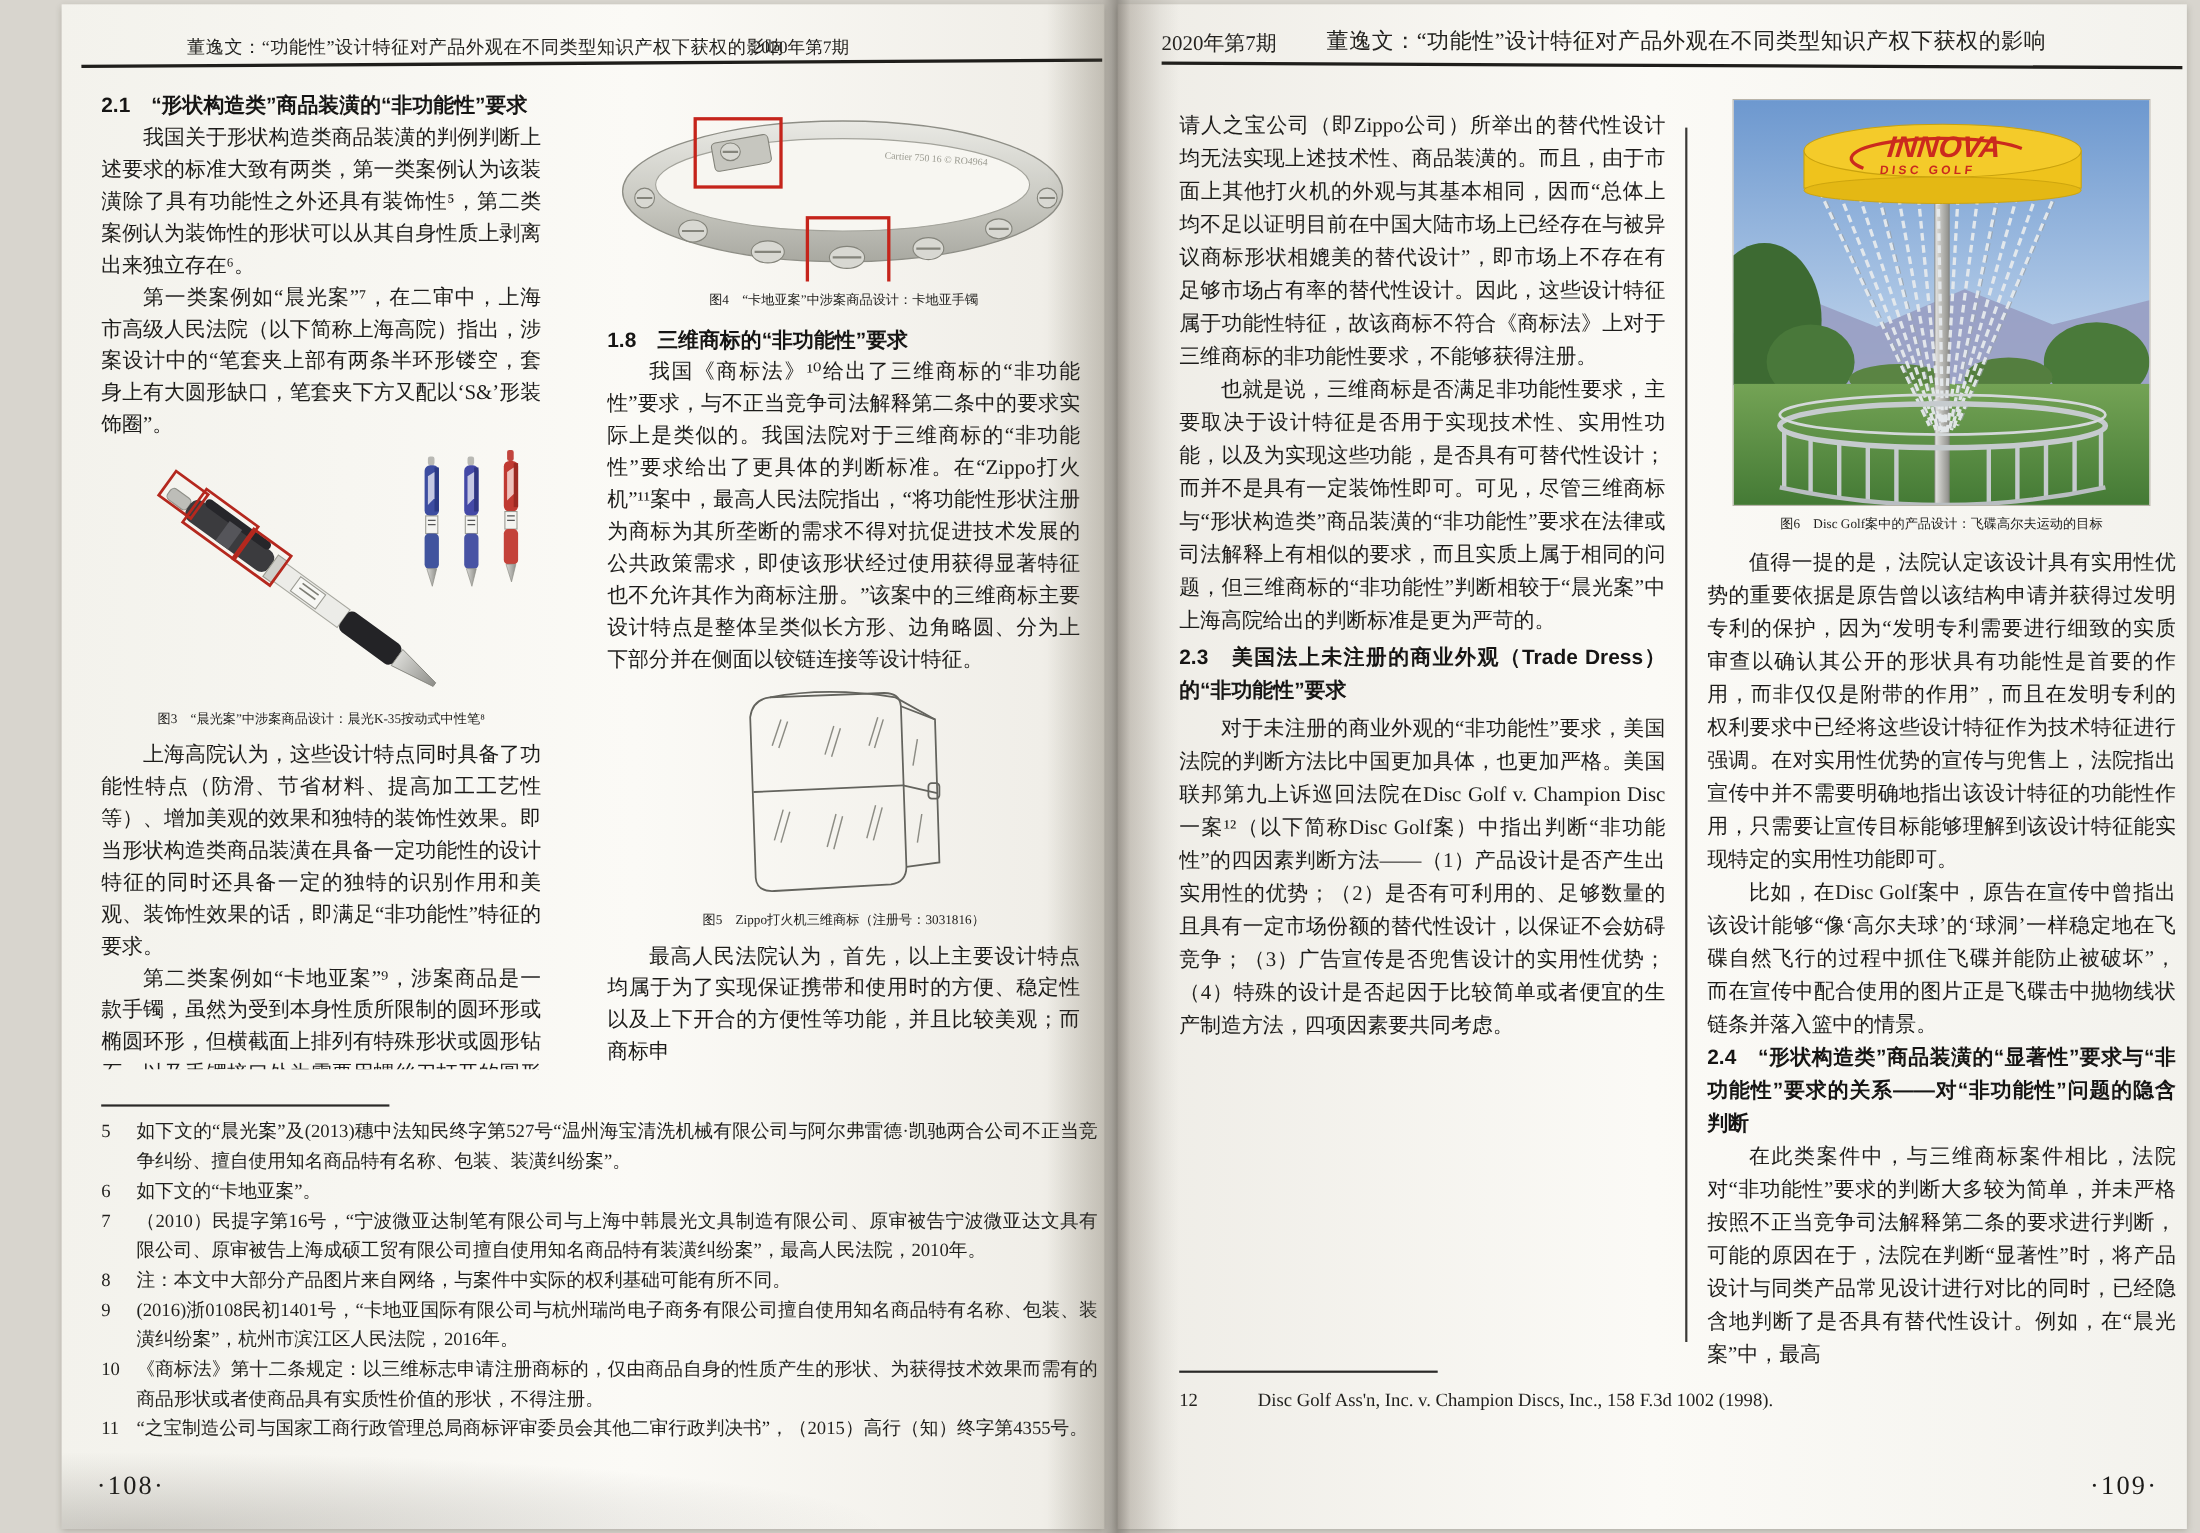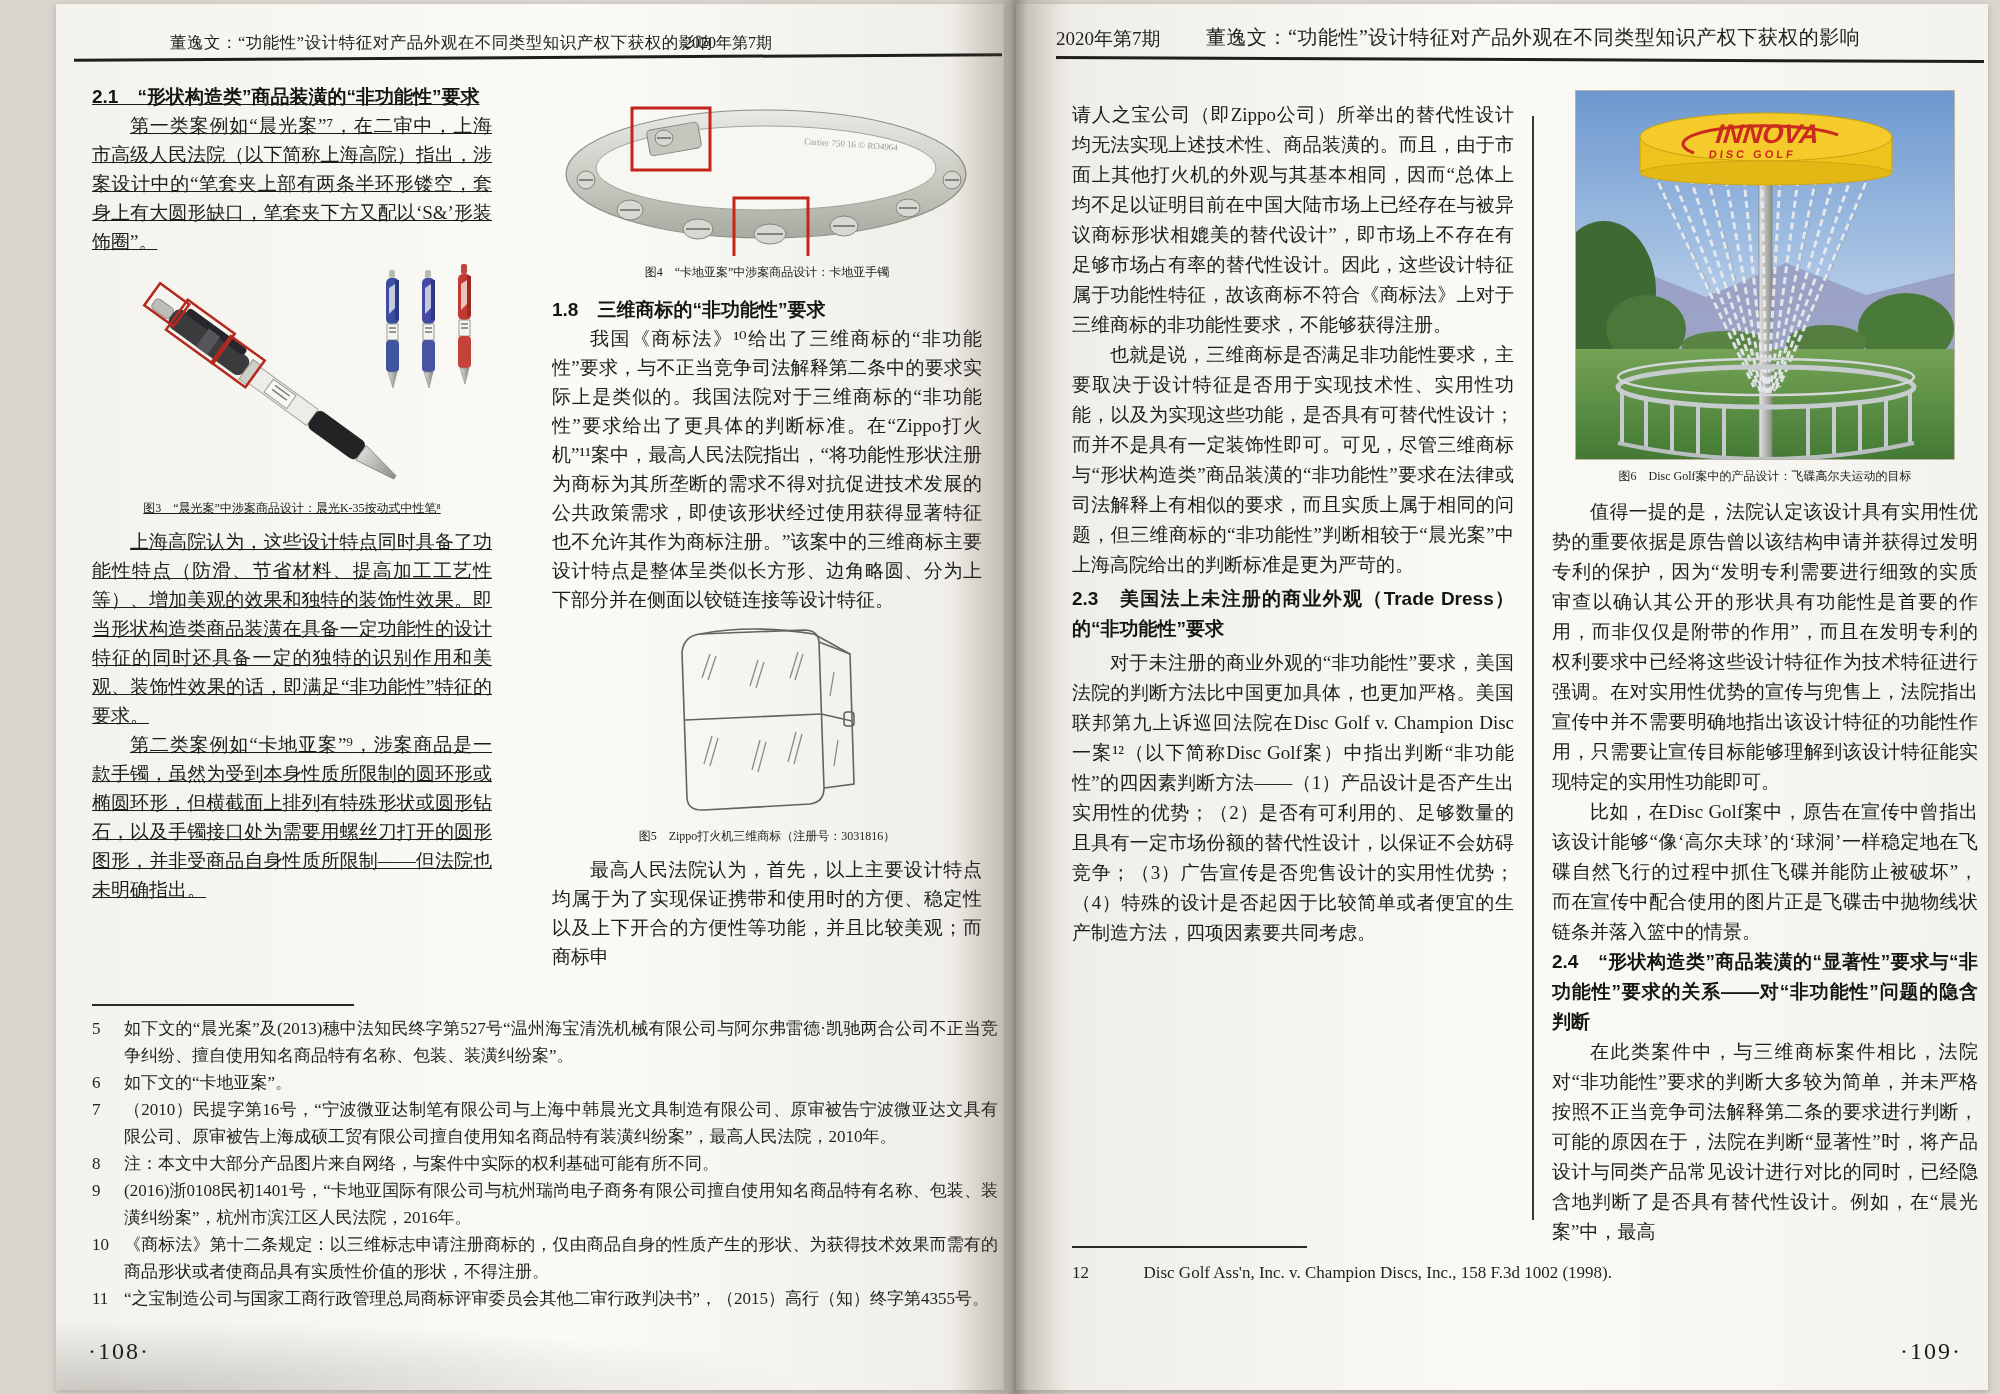--- a/index.html
+++ b/index.html
@@ -63,22 +63,23 @@
 <body>
 
 <div class="spread">
 
   <div class="page page-left">
 
     <div class="hdr-title" style="left:114px;top:28px;">董逸文：“功能性”设计特征对产品外观在不同类型知识产权下获权的影响</div>
     <div class="hdr-issue" style="left:628px;top:29px;">2020年第7期</div>
     <div class="rule" style="left:18px;top:52px;width:928px;transform:rotate(-0.35deg);"></div>
 
-    <div class="col" style="left:36px;top:78px;width:400px;height:890px;text-decoration:underline;">
+    <div class="col" style="left:36px;top:78px;width:400px;height:890px;">
       <h3 class="sec">2.1　“形状构造类”商品装潢的“非功能性”要求</h3>
+      <p>我国关于形状构造类商品装潢的判例判断上述要求的标准大致有两类，第一类案例认为该装潢除了具有功能性之外还具有装饰性⁵，第二类案例认为装饰性的形状可以从其自身性质上剥离出来独立存在⁶。</p>
       <p>第一类案例如“晨光案”⁷，在二审中，上海市高级人民法院（以下简称上海高院）指出，涉案设计中的“笔套夹上部有两条半环形镂空，套身上有大圆形缺口，笔套夹下方又配以‘S&amp;’形装饰圈”。</p>
 
       <div class="figbox" style="width:400px;height:230px;">
         <svg width="400" height="230" viewBox="0 0 400 230">
           <defs>
             <linearGradient id="tipg" x1="0" y1="0" x2="1" y2="0">
               <stop offset="0" stop-color="#d9d9d5"></stop>
                 <stop offset="1" stop-color="#8f8f8a"></stop>
             </linearGradient>
           </defs>

